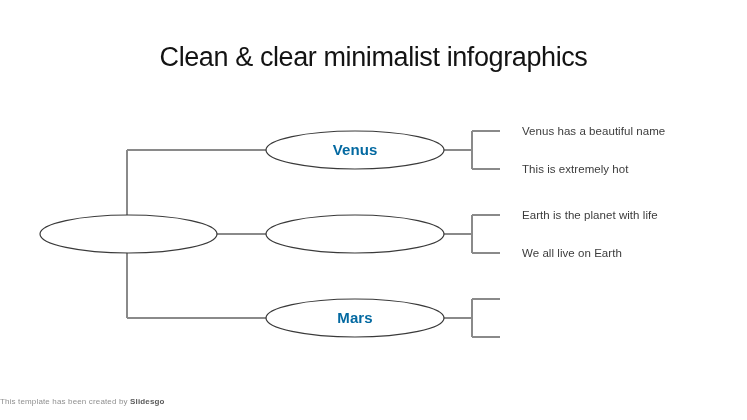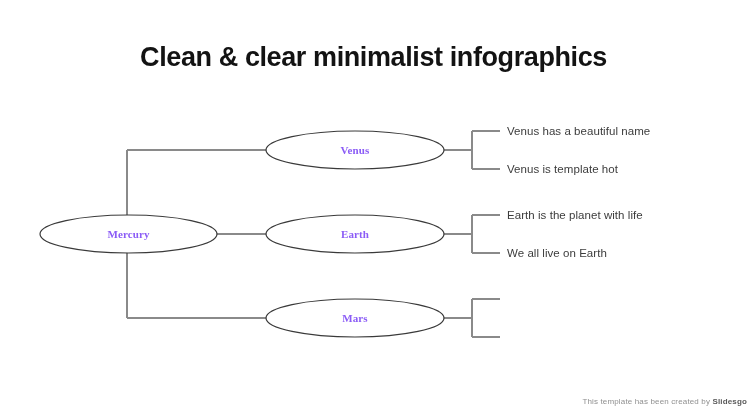--- a/index.html
+++ b/index.html
@@ -20,82 +20,81 @@
   }
 
   
   #title {
     position: absolute;
     left: 0;
     top: 38px;
     width: 747px;
     text-align: center;
     font-size: 27px;
-    font-weight: 700;
+    font-weight: 400;
     letter-spacing: -0.4px;
     color: #131313;
     line-height: 38px;
     white-space: nowrap;
   }
 
   
   #diagram {
     position: absolute;
     left: 0;
     top: 0;
     width: 747px;
     height: 420px;
   }
 
   
   .node-label {
     position: absolute;
     text-align: center;
-    font-size: 11px;
+    font-size: 15px;
     font-weight: 600;
-    color: #8b5cf6;
+    color: #0369a1;
     letter-spacing: 0.1px;
     line-height: 38px;
     white-space: nowrap;
     pointer-events: none;
-    font-family: Liberation Serif, serif;
   }
   .node-label.root {
     left: 40px;
     top: 215px;
     width: 177px;
   }
   .node-label.branch {
     left: 266px;
     width: 178px;
     height: 38px;
   }
   .node-label.b0 { top: 131px; }
   .node-label.b1 { top: 215px; }
   .node-label.b2 { top: 299px; text-align: center; }
 
   
   .leaf-text {
     position: absolute;
-    left: 507px;
+    left: 522px;
     font-size: 11.5px;
     font-weight: 400;
     color: #3c3c3c;
     letter-spacing: 0.05px;
     line-height: 16px;
     white-space: nowrap;
   }
 
   
   #footer {
     position: absolute;
     left: 0;
     top: 396px;
     width: 747px;
-    text-align: right;
+    text-align: left;
     font-size: 8px;
     color: #909090;
     letter-spacing: 0.15px;
     line-height: 12px;
     white-space: nowrap;
   }
   #footer .brand {
     font-weight: 700;
     color: #5a5a5a;
   }
@@ -145,30 +144,28 @@
     </g>
 
     <g fill="#ffffff" stroke="#3a3a3a" stroke-width="1.2">
       <ellipse cx="128.5" cy="234" rx="88.5" ry="19"></ellipse>
       <ellipse cx="355" cy="150" rx="89" ry="19"></ellipse>
       <ellipse cx="355" cy="234" rx="89" ry="19"></ellipse>
       <ellipse cx="355" cy="318" rx="89" ry="19"></ellipse>
     </g>
   </svg>
 
-  <div class="node-label root">Mercury</div>
 
   <div class="node-label branch b0">Venus</div>
 
-  <div class="node-label branch b1">Earth</div>
 
   <div class="node-label branch b2">Mars</div>
 
   <div class="leaf-text" style="top:123px">Venus has a beautiful name</div>
-  <div class="leaf-text" style="top:161px">Venus is template hot</div>
+  <div class="leaf-text" style="top:161px">This is extremely hot</div>
 
   <div class="leaf-text" style="top:207px">Earth is the planet with life</div>
   <div class="leaf-text" style="top:245px">We all live on Earth</div>
 
 
   <div id="footer">
     <span>This template has been created by </span><span class="brand">Slidesgo</span>
   </div>
 
 </div>

